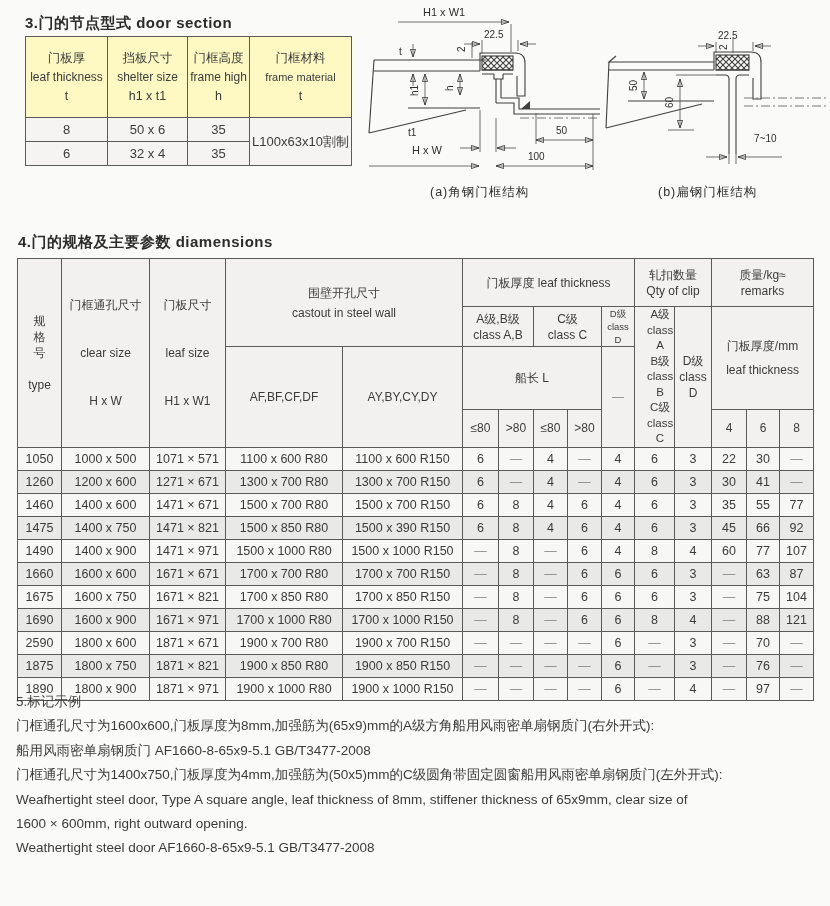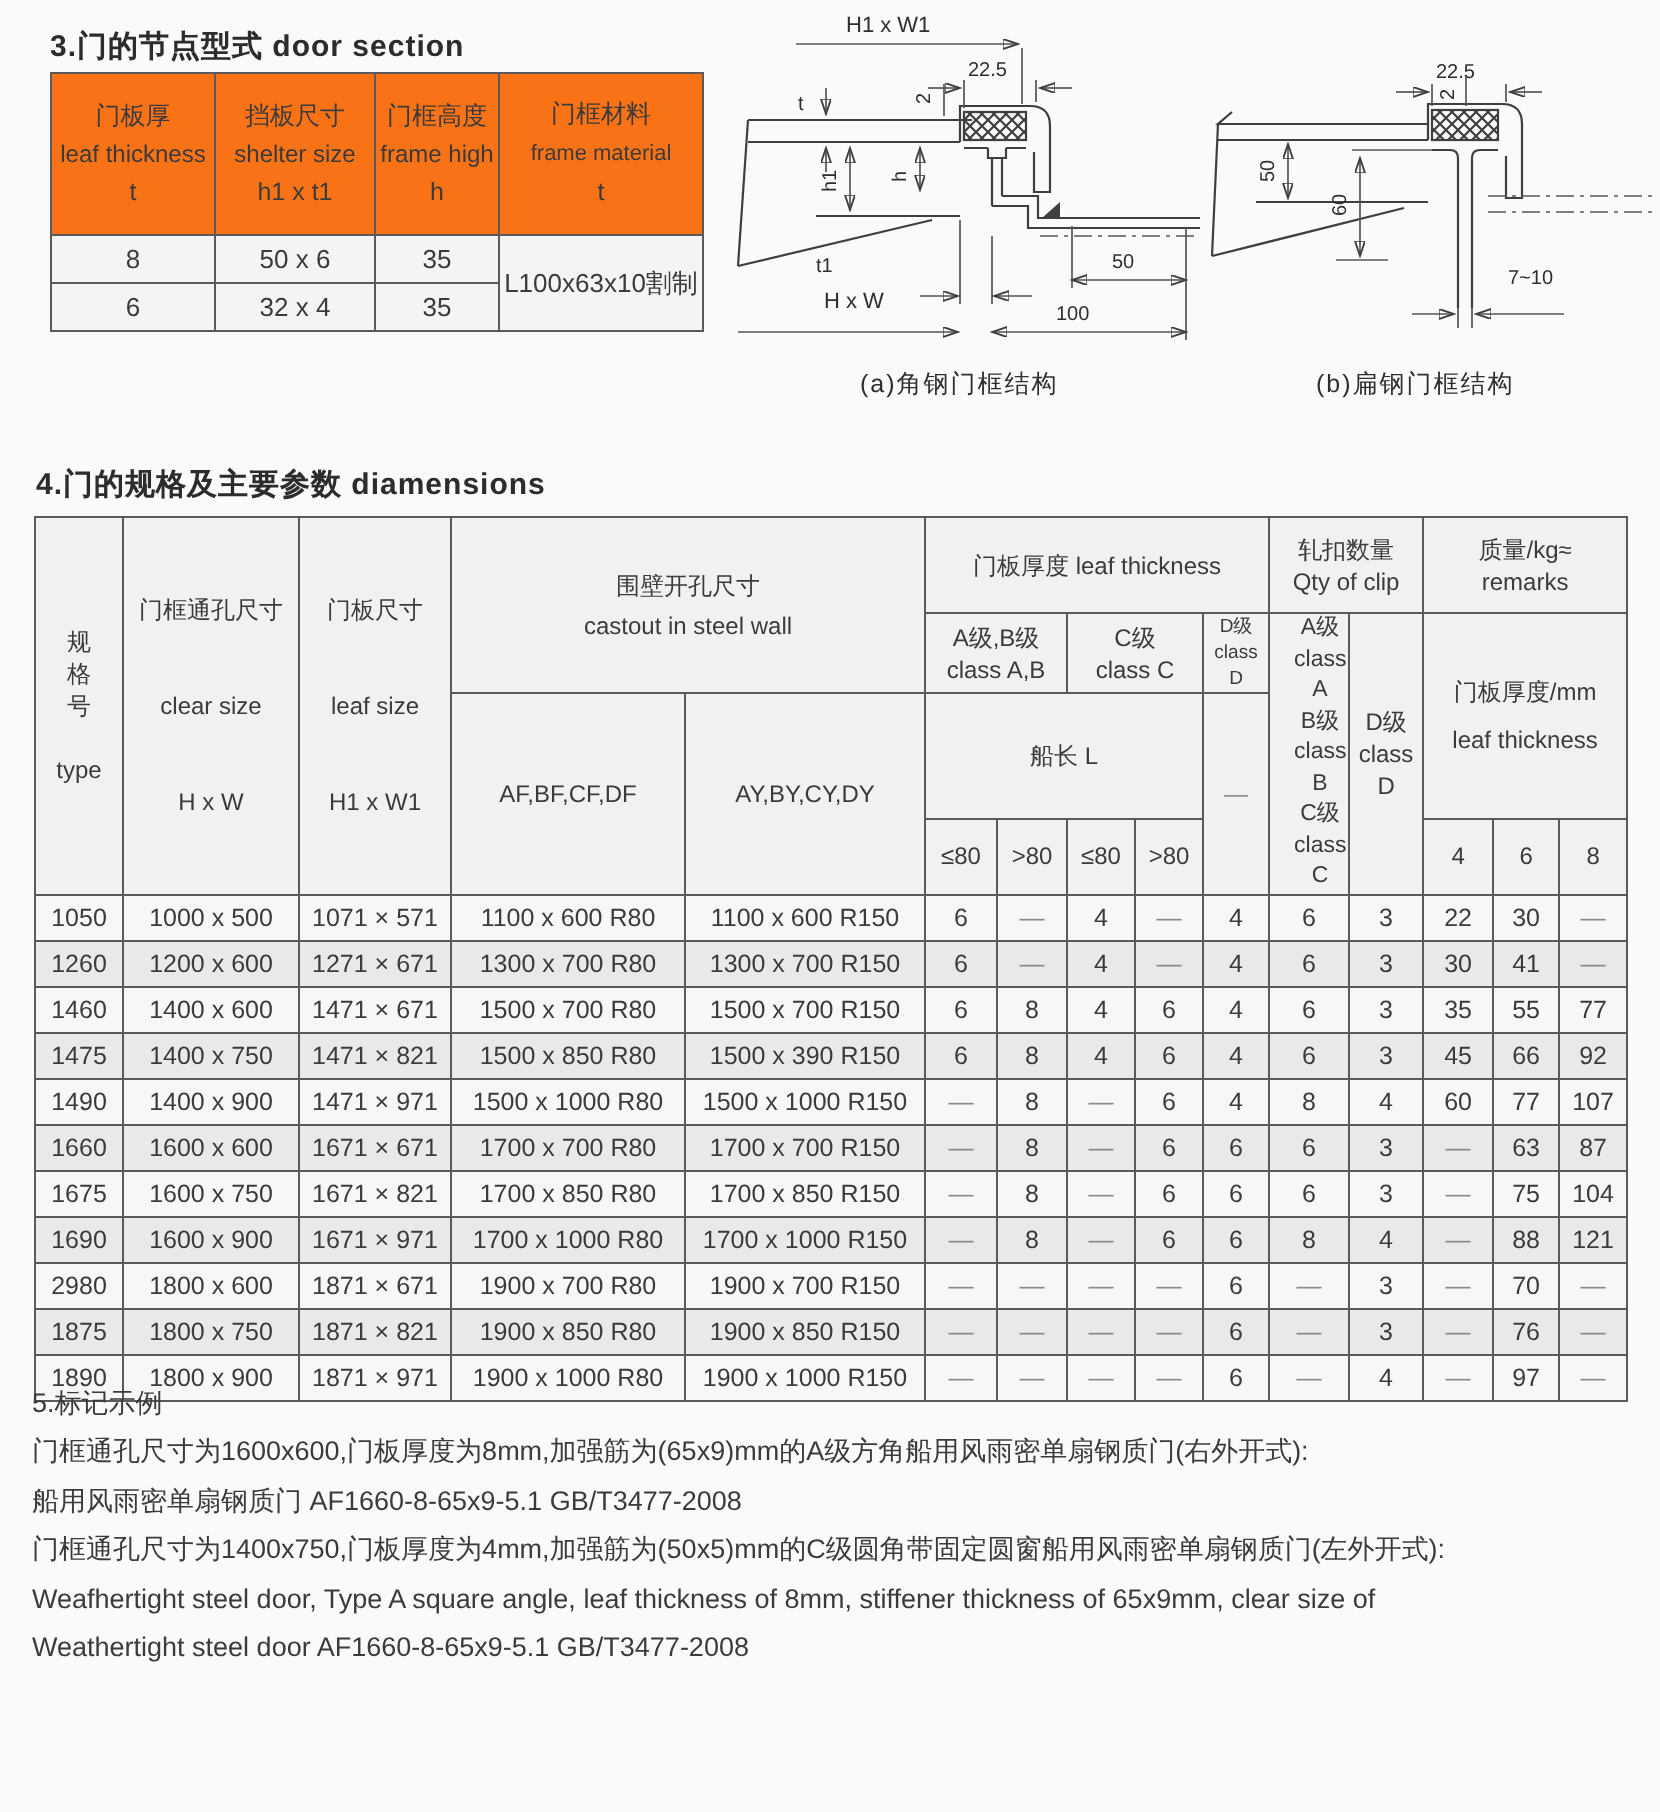--- a/index.html
+++ b/index.html
@@ -8,21 +8,21 @@
     background:#fafaf8;color:#3b3b3b;
     font-family:"Liberation Sans","DejaVu Sans",sans-serif;
     -webkit-font-smoothing:antialiased;
   }
   .sec-title{position:absolute;font-size:15px;font-weight:bold;color:#2c2c2c;letter-spacing:.5px;}
   
   table{border-collapse:collapse;table-layout:fixed;}
   th,td{border:1px solid #5a5a5c;text-align:center;vertical-align:middle;
         white-space:pre-line;padding:0 1px;font-weight:normal;color:#3b3b3b;}
   #t3{position:absolute;left:25px;top:36px;width:326px;background:#f5f4f2;}
-  #t3 th{height:80px;background:#f97316;font-size:12.5px;line-height:19px;}
+  #t3 th{height:80px;background:#fef9c3;font-size:12.5px;line-height:19px;}
   #t3 td{height:23px;font-size:13px;}
   
   #diagrams{position:absolute;left:358px;top:0;}
   #diagrams path,#diagrams rect,#diagrams line{fill:none;stroke:#3f3f3f;stroke-width:1.1;}
   #diagrams .thin{stroke:#555;stroke-width:.85;}
   #diagrams .cl{stroke:#555;stroke-width:.8;stroke-dasharray:9 3 2 3;}
   #diagrams text{fill:#2e2e2e;stroke:none;font-size:10px;}
   #diagrams .lab{font-size:11px;}
   #diagrams .cap{font-size:12.5px;letter-spacing:1px;}
   #diagrams .fillshape{fill:#3f3f3f;stroke:none;}
@@ -374,21 +374,21 @@
         <td class="dash">—</td>
         <td>6</td>
         <td>6</td>
         <td>8</td>
         <td>4</td>
         <td class="dash">—</td>
         <td>88</td>
         <td>121</td>
       </tr>
       <tr>
-        <td>2980</td>
+        <td>2590</td>
         <td>1800 x 600</td>
         <td>1871 × 671</td>
         <td>1900 x 700 R80</td>
         <td>1900 x 700 R150</td>
         <td class="dash">—</td>
         <td class="dash">—</td>
         <td class="dash">—</td>
         <td class="dash">—</td>
         <td>6</td>
         <td class="dash">—</td>
@@ -433,14 +433,15 @@
       </tr>
     </tbody>
 </table>
 
 <div id="notes">
   <div>5.标记示例</div>
   <div>门框通孔尺寸为1600x600,门板厚度为8mm,加强筋为(65x9)mm的A级方角船用风雨密单扇钢质门(右外开式):</div>
   <div>船用风雨密单扇钢质门 AF1660-8-65x9-5.1 GB/T3477-2008</div>
   <div>门框通孔尺寸为1400x750,门板厚度为4mm,加强筋为(50x5)mm的C级圆角带固定圆窗船用风雨密单扇钢质门(左外开式):</div>
   <div>Weafhertight steel door, Type A square angle, leaf thickness of 8mm, stiffener thickness of 65x9mm, clear size of</div>
+  <div>1600 × 600mm, right outward opening.</div>
   <div>Weathertight steel door AF1660-8-65x9-5.1 GB/T3477-2008</div>
 </div>
 
 </body></html>

